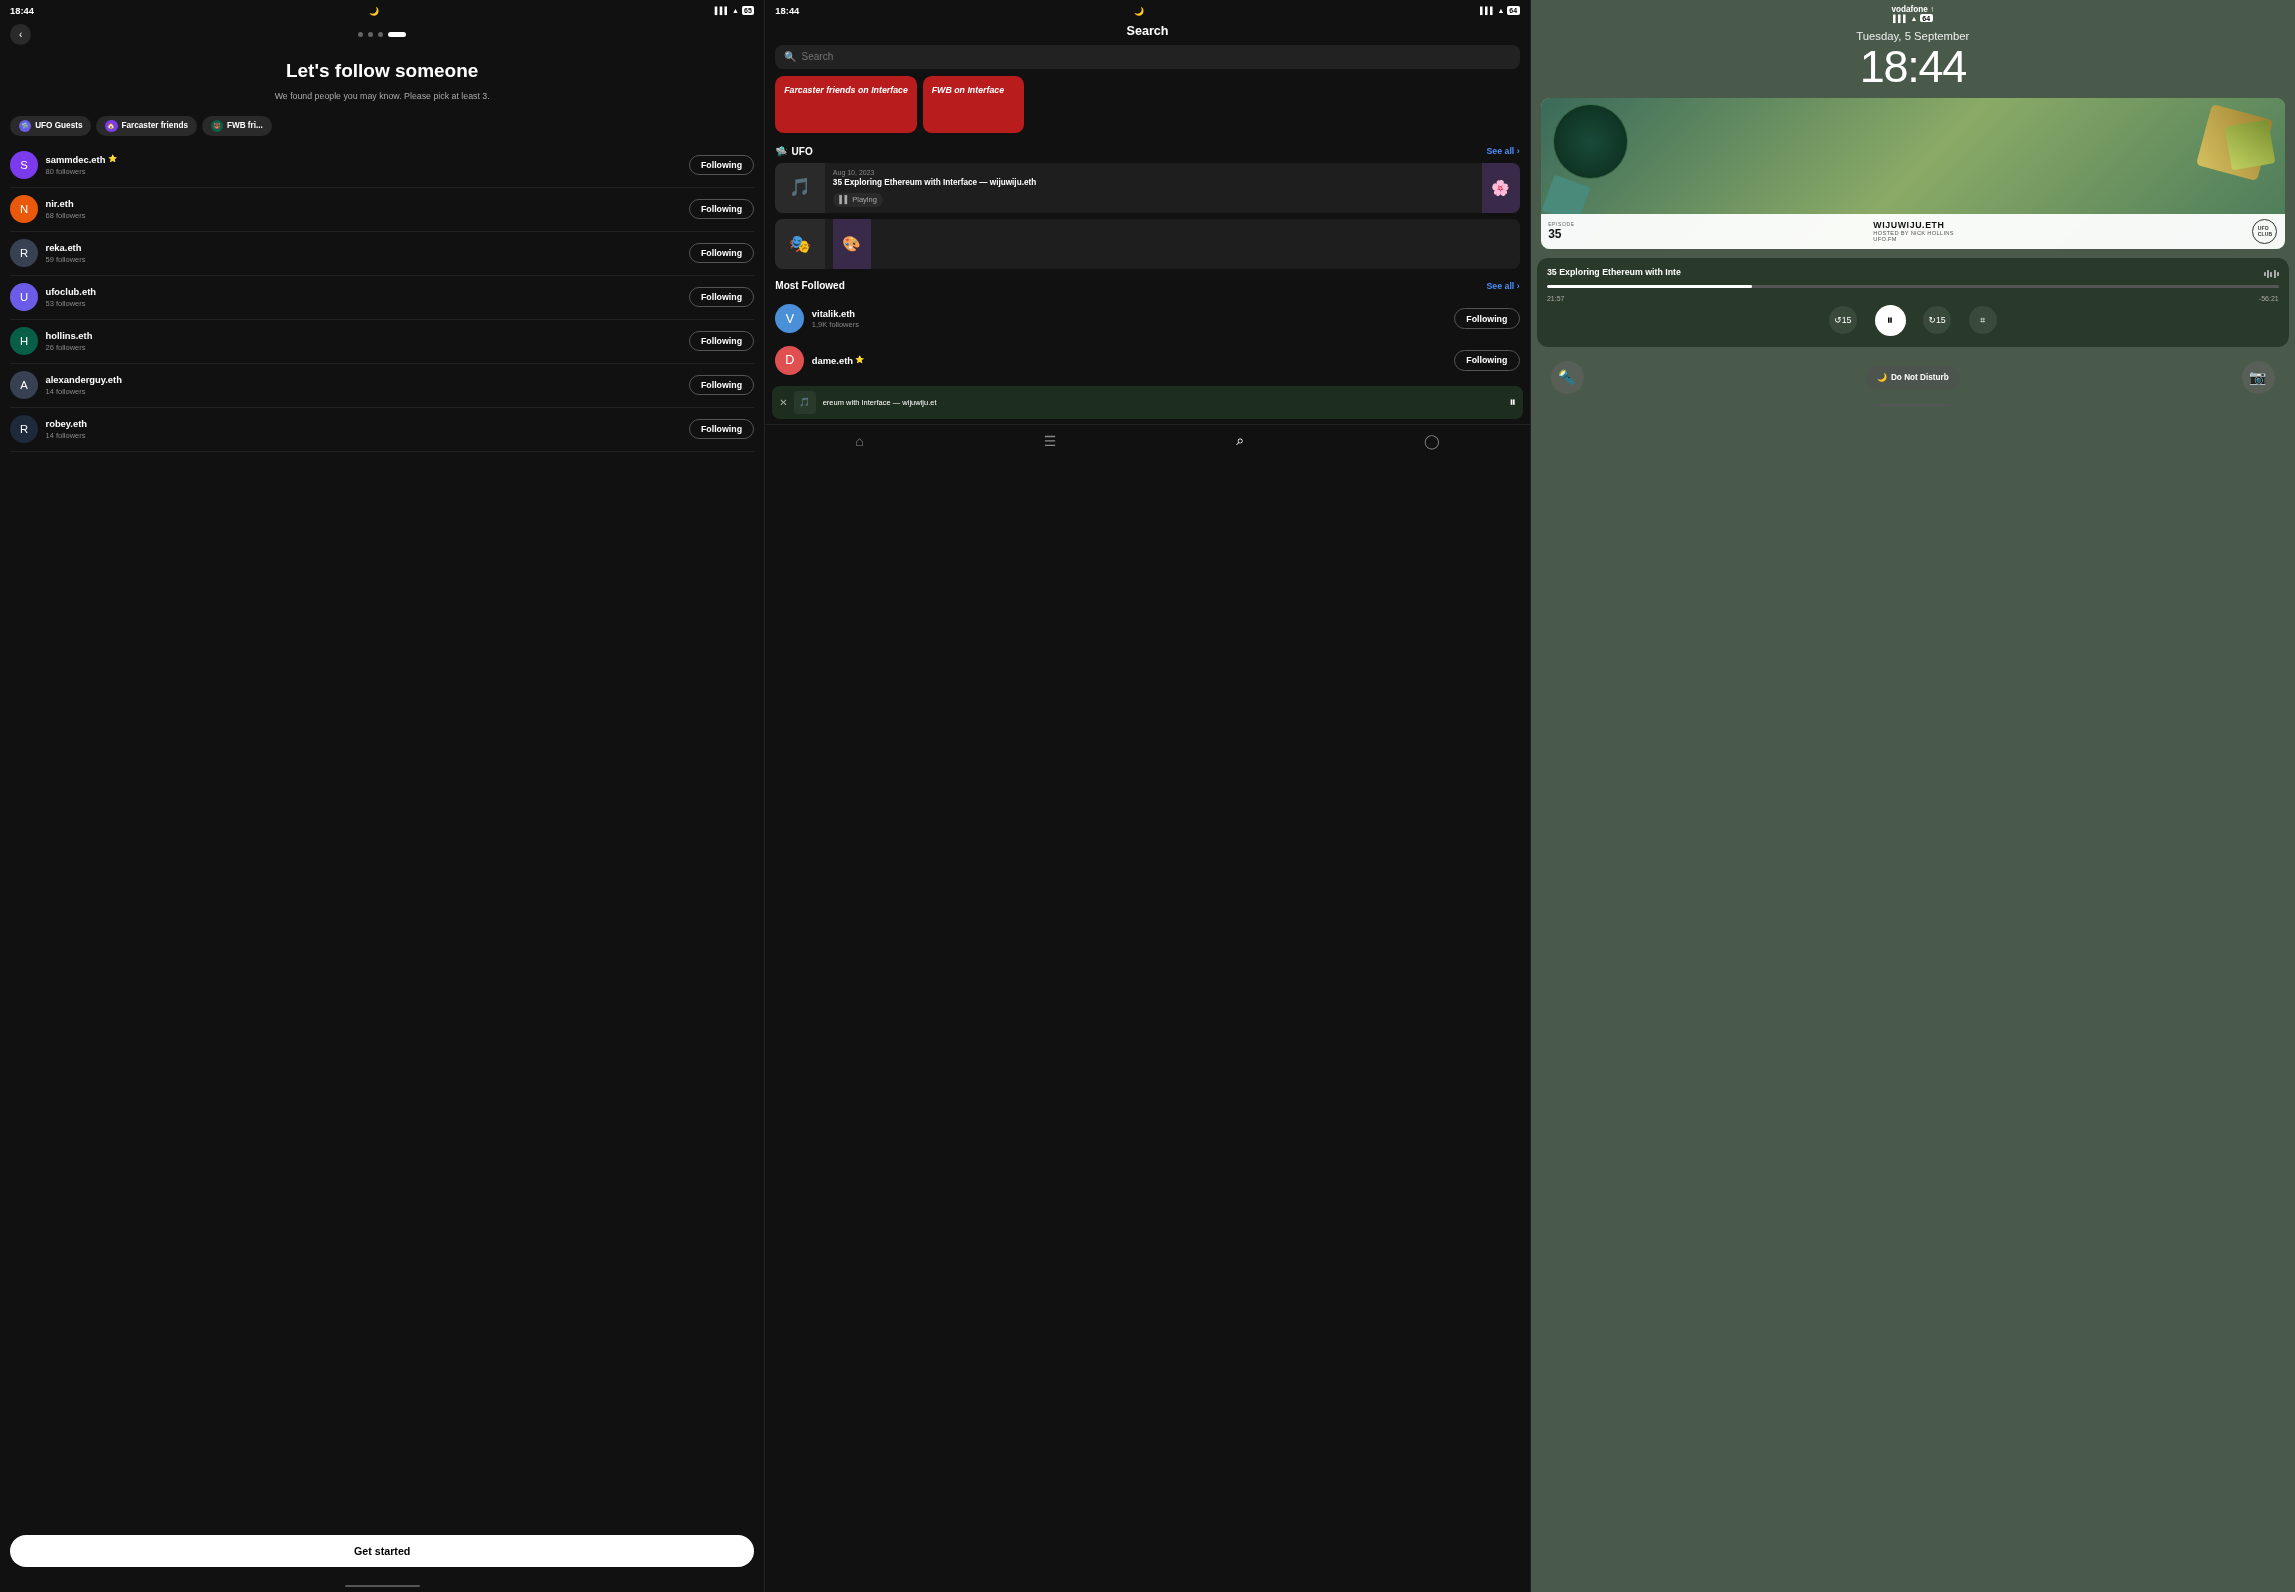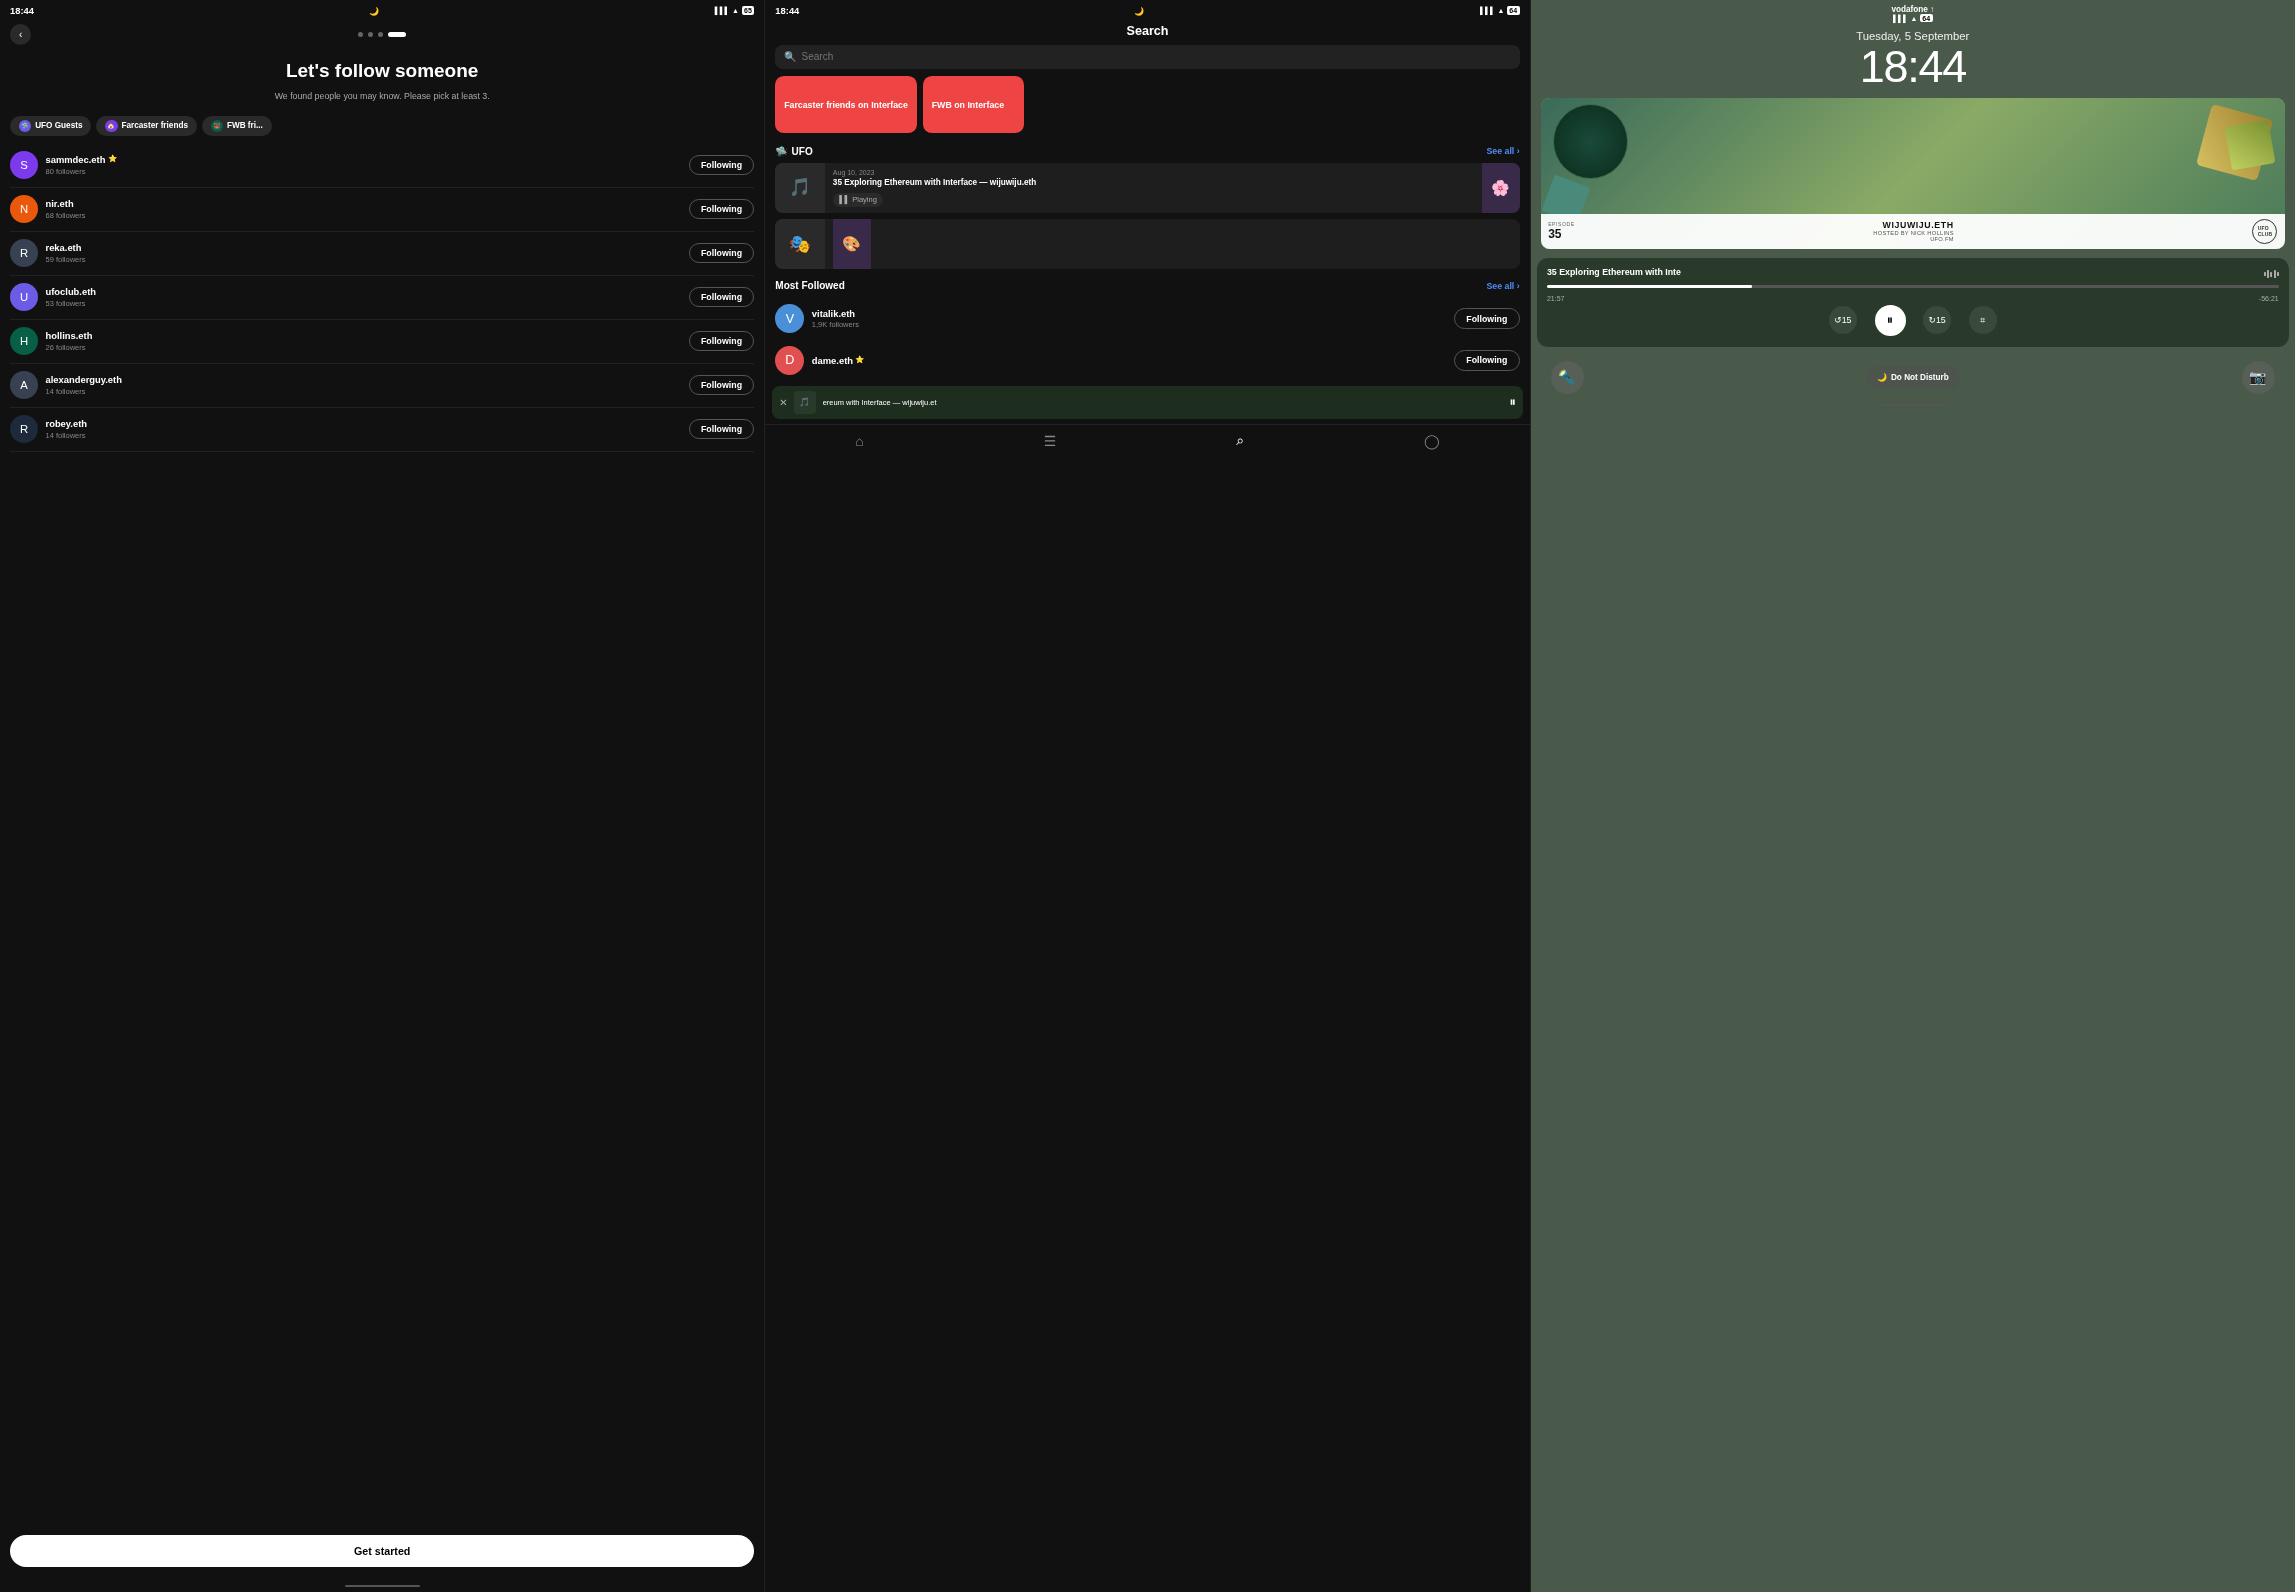--- a/index.html
+++ b/index.html
@@ -210,31 +210,32 @@
       outline: none;
       flex: 1;
     }
     .quick-cards {
       display: flex;
       gap: 6.3px;
       padding: 0 10px 10px;
       overflow-x: auto;
     }
     .quick-card {
-      background: #ef4444;
+      background: #b91c1c;
       border-radius: 8.8px;
       padding: 8.8px;
       min-width: 101px;
       font-size: 8.8px;
       font-weight: 700;
       color: #fff;
       flex-shrink: 0;
       height: 57px;
       display: flex;
-      align-items: center;
+      align-items: flex-start;
+      font-style: italic;
     }
 
     .section-header {
       display: flex;
       justify-content: space-between;
       align-items: center;
       padding: 2.5px 10px 6.3px;
     }
     .section-title-row {
       display: flex;
@@ -419,21 +420,21 @@
     .album-art-bottom {
       position: relative;
       z-index: 2;
       background: rgba(255,255,255,0.95);
       width: 100%;
       padding: 5px 7.5px;
       display: flex;
       align-items: center;
       justify-content: space-between;
     }
-    .album-title-block { text-align: right; }
+    .album-title-block { text-align: left; }
     .album-show-title {
       font-size: 8.8px;
       font-weight: 900;
       color: #111;
       letter-spacing: 0.6px;
     }
     .album-subtitle {
       font-size: 5.7px;
       color: #555;
       letter-spacing: 0.3px;

